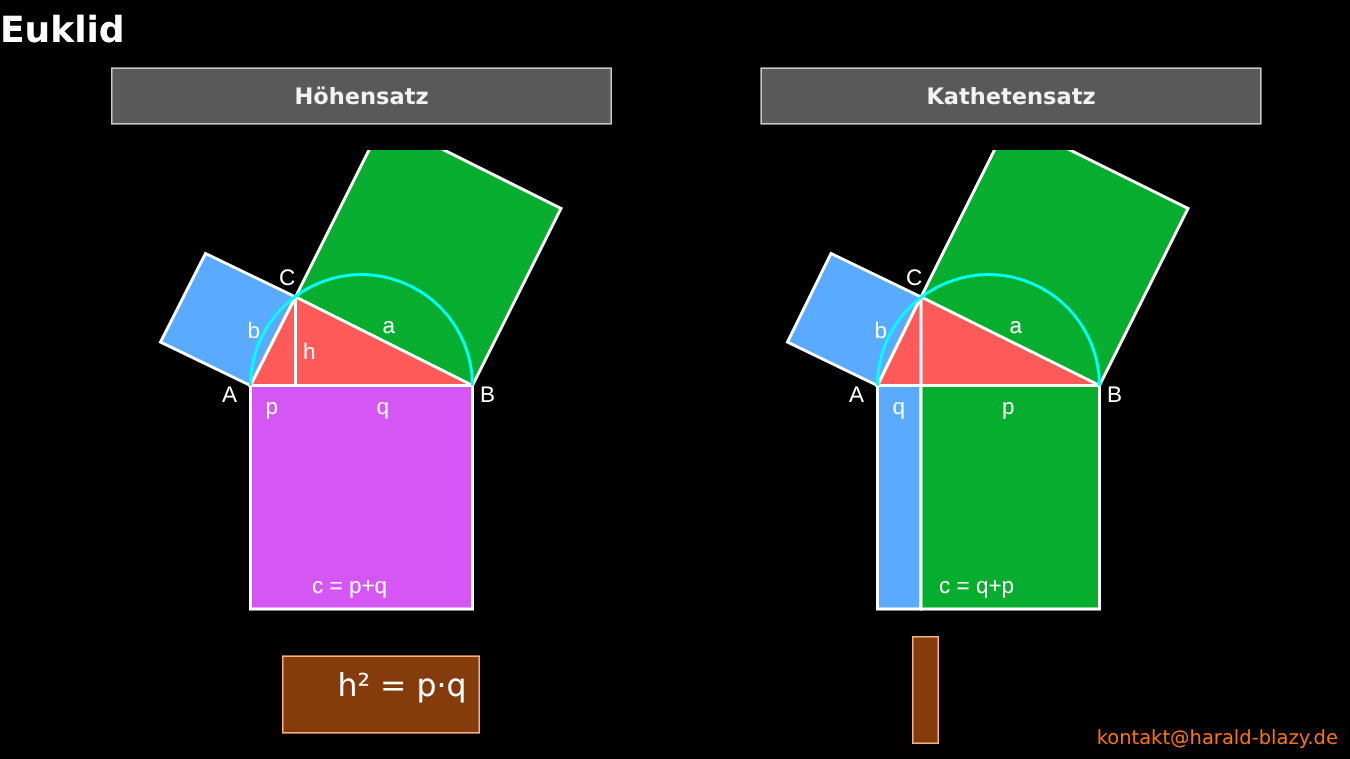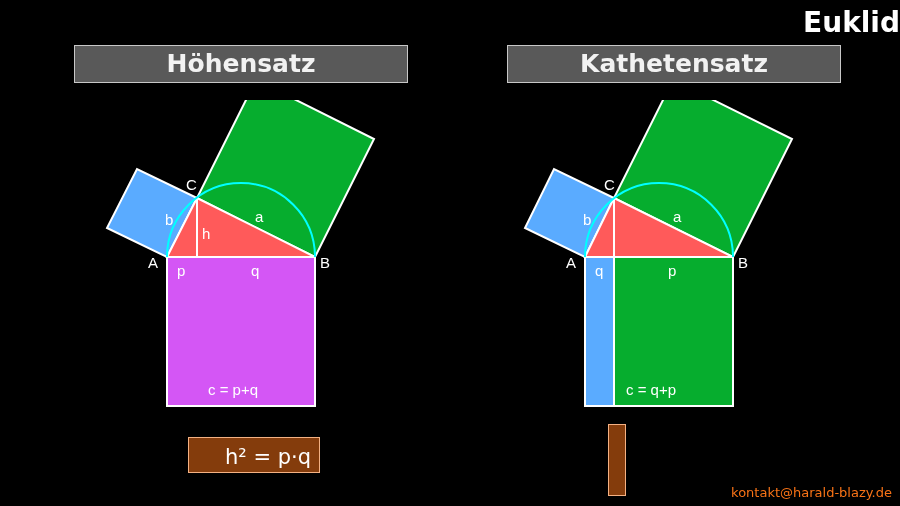--- a/index.html
+++ b/index.html
@@ -1,18 +1,18 @@
 <!DOCTYPE html>
 <html><head>
 <meta charset="utf-8">
 <style>
   html,body{margin:0;padding:0;background:#000;}
   body{width:900px;height:506px;position:relative;overflow:hidden;font-family:"DejaVu Sans","Liberation Sans",sans-serif;color:#fff;}
-  .title{position:absolute;left:0;top:6px;width:900px;text-align:right;font-size:28px;font-weight:bold;color:#fff;}
-  .panel-header{position:absolute;top:45px;height:38px;background:#595959;border:1px solid #c8c8c8;box-sizing:border-box;text-align:center;line-height:36px;font-size:25px;font-weight:bold;color:#f2f2f2;}
+  .title{position:absolute;left:0;top:6px;width:900px;text-align:left;font-size:24px;font-weight:bold;color:#fff;}
+  .panel-header{position:absolute;top:45px;height:38px;background:#595959;border:1px solid #c8c8c8;box-sizing:border-box;text-align:center;line-height:36px;font-size:15px;font-weight:bold;color:#f2f2f2;}
   svg{position:absolute;left:0;top:0;}
   .lbl{font-family:"Liberation Sans","DejaVu Sans",sans-serif;font-size:15px;fill:#fff;}
   .formula{position:absolute;background:#843c0c;border:1px solid #f4b183;box-sizing:border-box;color:#fff;font-size:21px;padding:0 8px;line-height:32px;}
   .contact{position:absolute;right:8px;bottom:6px;font-size:13px;color:#f97316;}
 </style>
 </head>
 <body>
 
 <div class="title">Euklid</div>
 
@@ -56,20 +56,20 @@
     <text class="lbl" x="566" y="268">A</text>
     <text class="lbl" x="738" y="268">B</text>
     <text class="lbl" x="673" y="222">a</text>
     <text class="lbl" x="583" y="225">b</text>
     <text class="lbl" x="595" y="276">q</text>
     <text class="lbl" x="668" y="276">p</text>
     <text class="lbl" x="626" y="395">c = q+p</text>
   </g>
 </svg>
 
-<div class="formula" style="left:188px;top:437px;height:36px;line-height:38px;padding-left:36px;">
+<div class="formula" style="left:188px;top:437px;height:52px;line-height:38px;padding-left:36px;">
   <span>h² = p·q</span>
 </div>
 
 <div class="formula" style="left:608px;top:424px;height:72px;padding-top:2px;">
 </div>
 
 <div class="contact">kontakt@harald-blazy.de</div>
 
 </body></html>

